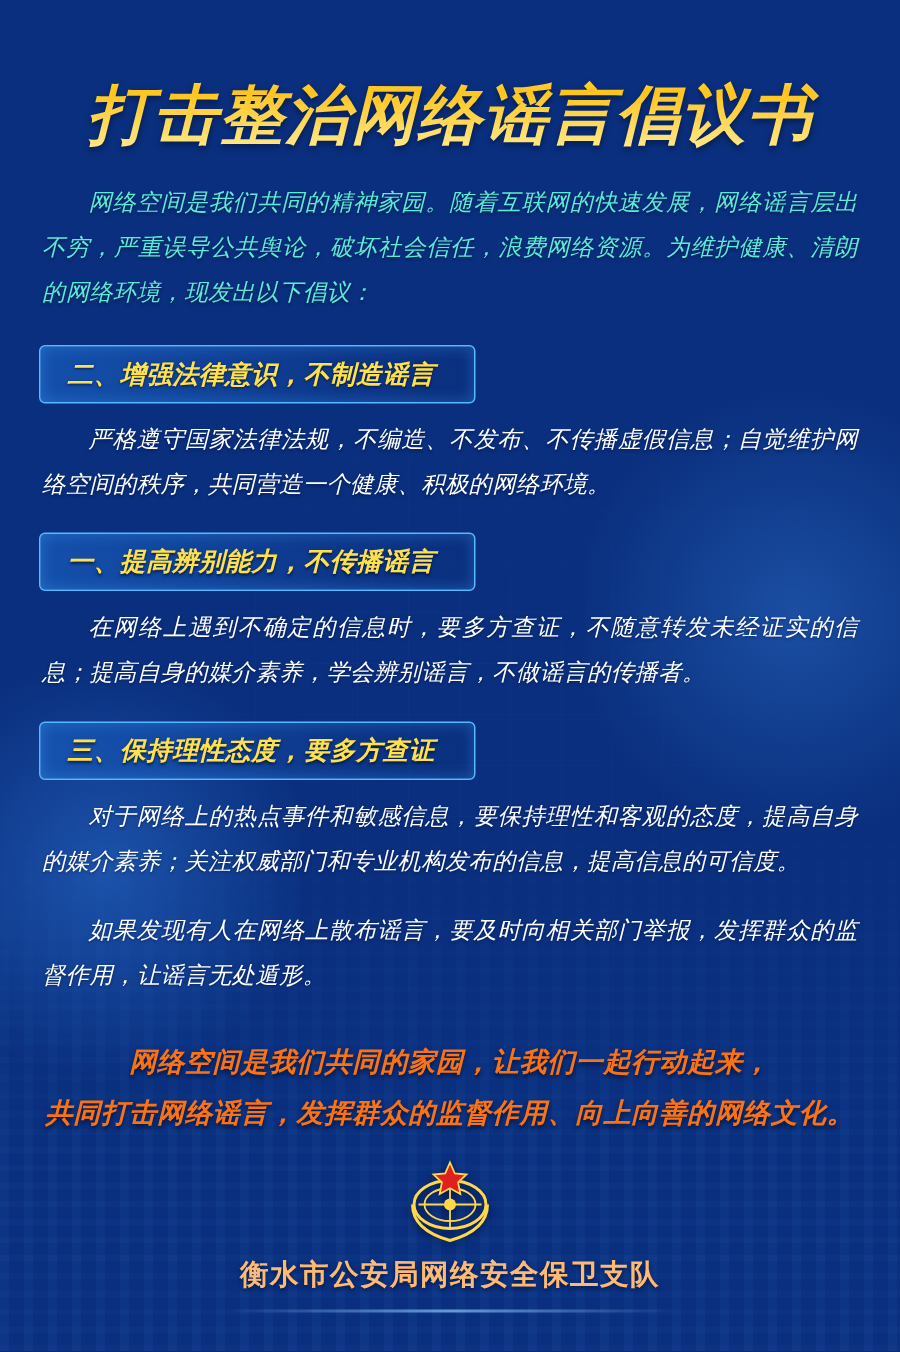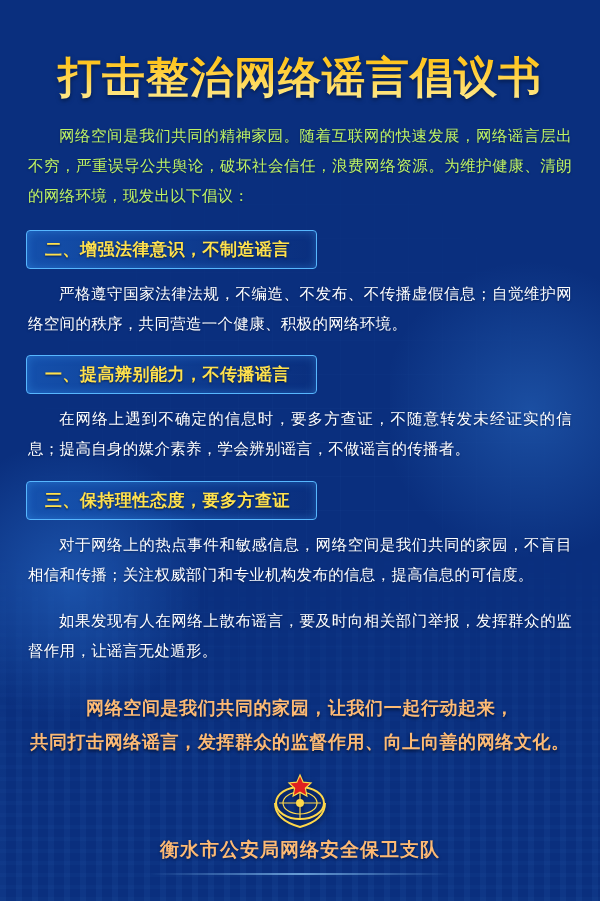--- a/index.html
+++ b/index.html
@@ -65,20 +65,21 @@
     right: -70px; top: 250px;
     width: 280px; height: 320px;
     background: radial-gradient(circle, rgba(70,160,255,.28) 0%, rgba(70,160,255,0) 70%);
     pointer-events: none;
   }
 
   .content {
     position: relative;
     z-index: 3;
     padding: 0 26px;
+    font-style: italic;
   }
 
   
   .title {
     margin: 0;
     padding-top: 56px;
     text-align: center;
     font-size: 43px;
     line-height: 1;
     letter-spacing: 1px;
@@ -88,21 +89,21 @@
     background: linear-gradient(180deg, #fff9b0 0%, #ffe04a 45%, #ffc41d 62%, #ffe98a 100%);
     -webkit-background-clip: text;
     background-clip: text;
     -webkit-text-fill-color: transparent;
     filter: drop-shadow(0 2px 2px rgba(2,20,60,.75));
   }
 
   
   .intro {
     margin: 22px 2px 0 2px;
-    color: #bef264;
+    color: #5eead4;
     font-size: 15.5px;
     line-height: 1.95;
     text-indent: 2em;
     text-align: justify;
     letter-spacing: .3px;
     text-shadow: 0 1px 2px rgba(0,20,60,.6);
   }
 
   
   .sections {
@@ -135,21 +136,21 @@
     text-indent: 2em;
     text-align: justify;
     letter-spacing: .3px;
     text-shadow: 0 1px 2px rgba(0,20,60,.6);
   }
 
   
   .slogan {
     margin: 26px 4px 0 4px;
     text-align: center;
-    color: #fdba74;
+    color: #f97316;
     font-size: 18px;
     font-weight: bold;
     line-height: 1.85;
     letter-spacing: .6px;
     text-shadow: 0 2px 3px rgba(0,16,50,.8);
   }
 
   
   .footer {
     position: absolute;
@@ -208,21 +209,21 @@
         <div class="sec-head">
           <span class="sec-head-text">一、提高辨别能力，不传播谣言</span>
         </div>
         <p class="sec-body">在网络上遇到不确定的信息时，要多方查证，不随意转发未经证实的信息；提高自身的媒介素养，学会辨别谣言，不做谣言的传播者。</p>
       </div>
 
       <div class="section">
         <div class="sec-head">
           <span class="sec-head-text">三、保持理性态度，要多方查证</span>
         </div>
-        <p class="sec-body">对于网络上的热点事件和敏感信息，网络空间是我们共同的家园，不盲目相信和传播；关注权威部门和专业机构发布的信息，提高信息的可信度。</p>
+        <p class="sec-body">对于网络上的热点事件和敏感信息，要保持理性和客观的态度，提高自身的媒介素养；关注权威部门和专业机构发布的信息，提高信息的可信度。</p>
       </div>
 
       <div class="section">
         <p class="sec-body">如果发现有人在网络上散布谣言，要及时向相关部门举报，发挥群众的监督作用，让谣言无处遁形。</p>
       </div>
 
     </div>
 
     <div class="slogan">
       <div>网络空间是我们共同的家园，让我们一起行动起来，</div>

